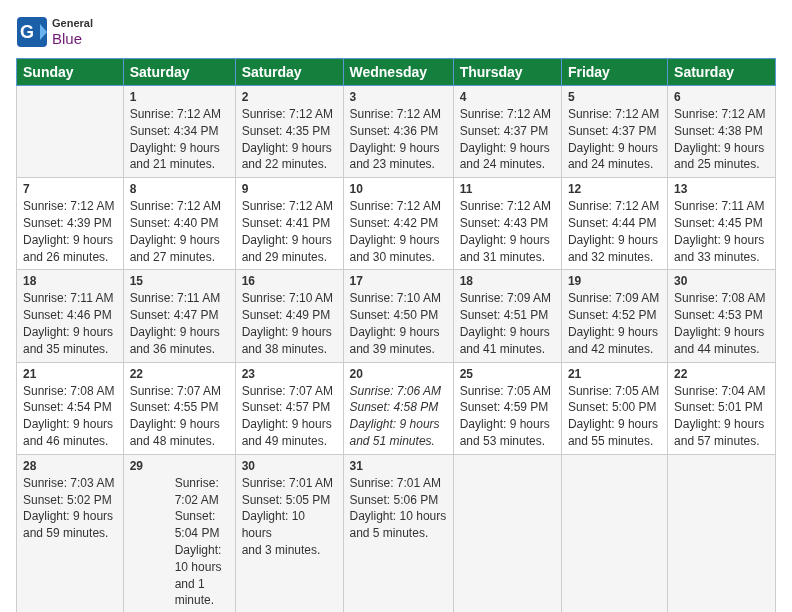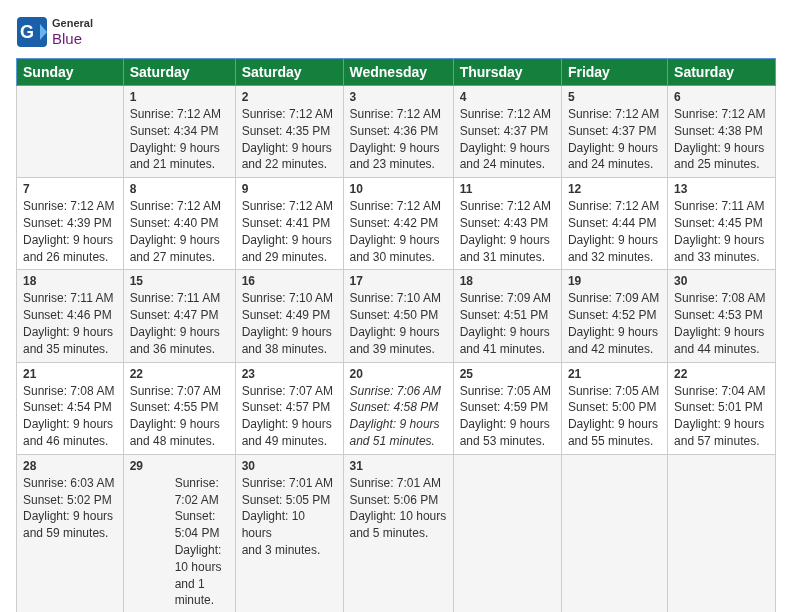--- a/index.html
+++ b/index.html
@@ -312,21 +312,21 @@
             <span class="day-num">22</span>
             <div class="day-info" style="white-space: pre-line;">Sunrise: 7:04 AM
 Sunset: 5:01 PM
 Daylight: 9 hours
 and 57 minutes.</div>
           </td>
         </tr>
         <tr>
           <td>
             <span class="day-num">28</span>
-            <div class="day-info" style="white-space: pre-line;">Sunrise: 6:03 AM
+            <div class="day-info" style="white-space: pre-line;">Sunrise: 7:03 AM
 Sunset: 5:02 PM
 Daylight: 9 hours
 and 59 minutes.</div>
           </td>
           <td>
             <span class="day-num">29</span>
             <div class="day-info" style="white-space: pre-line; margin-left: 45px;">Sunrise: 7:02 AM
 Sunset: 5:04 PM
 Daylight: 10 hours
 and 1 minute.</div>

